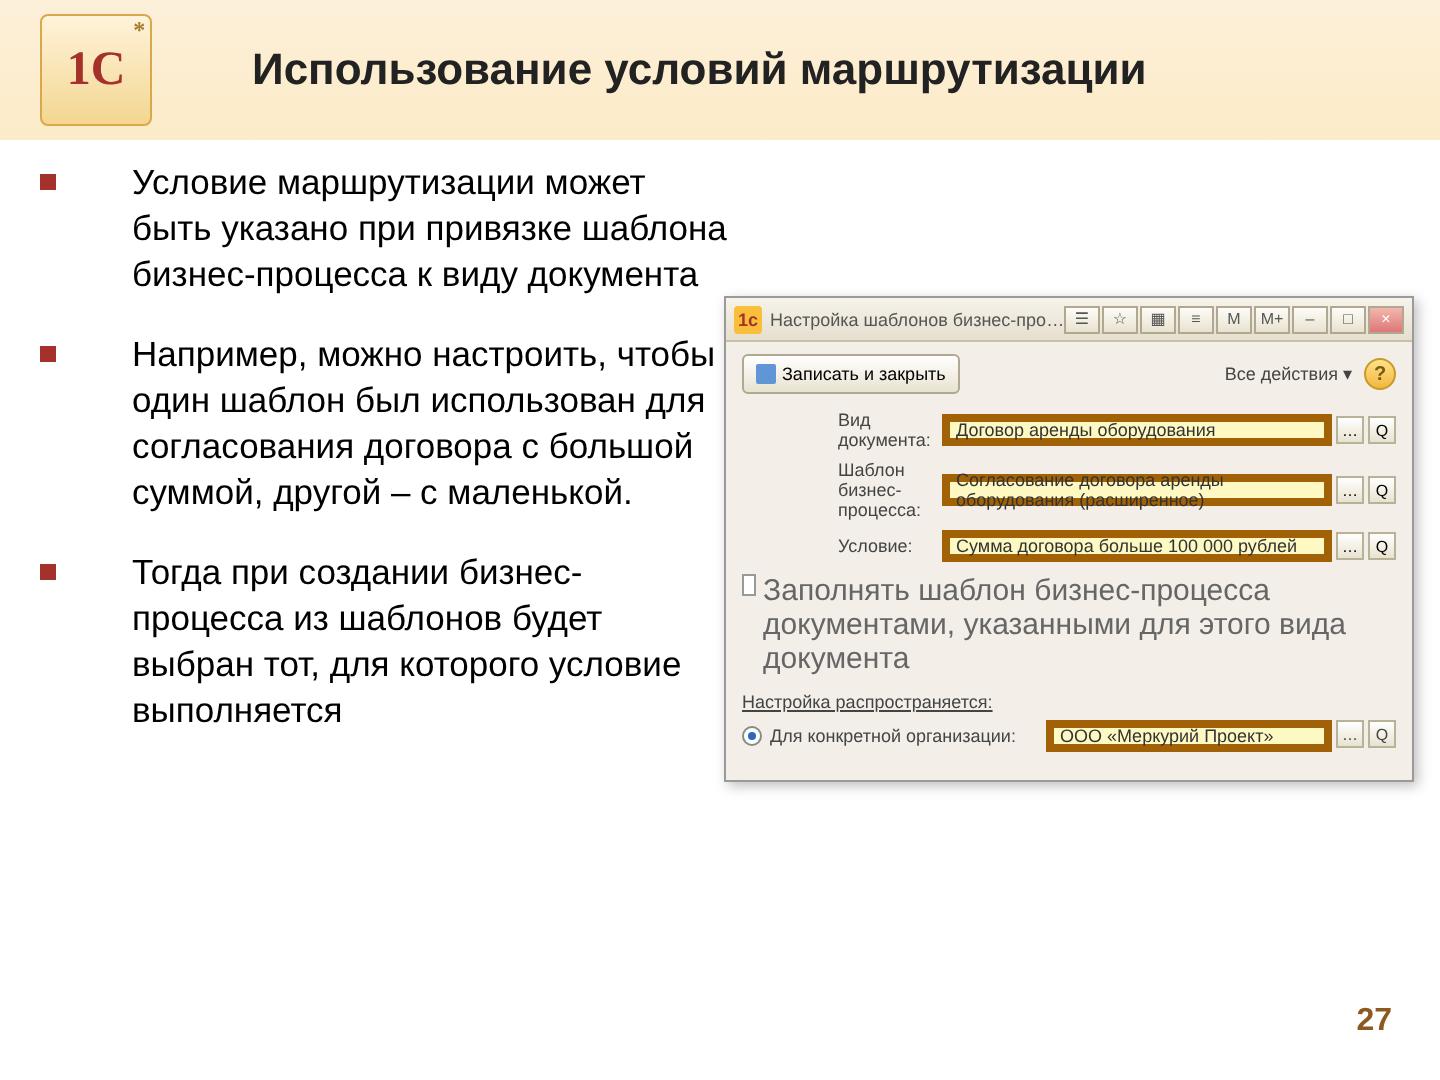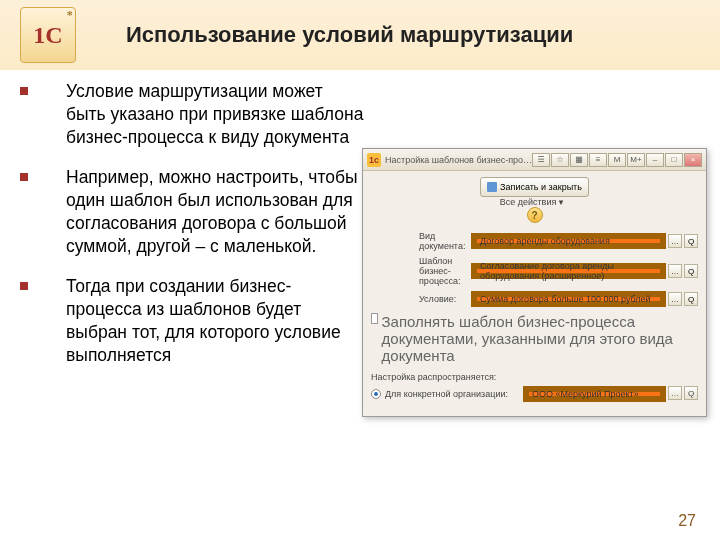--- a/index.html
+++ b/index.html
@@ -18,42 +18,42 @@
   .app-window { position:absolute; top:148px; right:13px; width:345px; border:1px solid #9a9a9a; background:#f3efe8; font-size:9.5px; box-shadow: 2px 2px 6px rgba(0,0,0,0.25); }
   .titlebar { height:22px; background:linear-gradient(#f7f3eb,#e6dfcf); display:flex; align-items:center; padding:0 4px; border-bottom:1px solid #c8c0a8; }
   .tb-icon { width:14px; height:14px; background:#f9bf3b; border-radius:2px; margin-right:4px; display:flex; align-items:center; justify-content:center; font-size:9px; color:#a5322a; font-weight:bold; }
   .tb-title { flex:1; color:#555; font-size:9px; white-space:nowrap; overflow:hidden; }
   .tb-btns { display:flex; gap:1px; }
   .tb-btn { width:18px; height:14px; border:1px solid #b0a890; background:linear-gradient(#fdfcf7,#e8e2d0); font-size:8px; display:flex; align-items:center; justify-content:center; color:#555; }
   .tb-close { background:linear-gradient(#f2b7ad,#d77); color:#fff; }
 
   .app-inner { padding:6px 8px 10px; }
   .app-heading { color:#2a6bb3; font-size:13px; font-weight:bold; margin-bottom:6px; }
-  .toolbar { display:flex; align-items:center; margin-bottom:8px;flex-direction:column; }
+  .toolbar { display:flex; align-items:center; margin-bottom:8px; }
   .btn-save { height:20px; padding:0 6px; background:linear-gradient(#fff,#e8e2d0); border:1px solid #b0a890; border-radius:3px; font-size:9px; display:flex; align-items:center; gap:3px; }
   .btn-save .disk { width:10px; height:10px; background:#6196d6; border-radius:1px; }
   .toolbar .spacer { flex:1; }
   .all-actions { font-size:9px; color:#444; margin-right:6px; }
   .help-btn { width:16px; height:16px; border-radius:50%; background:linear-gradient(#ffe28a,#f3b73d); border:1px solid #c79a2a; color:#7a5a10; font-weight:bold; font-size:10px; display:flex; align-items:center; justify-content:center; }
 
   .form-row { display:flex; align-items:center; margin-bottom:5px; }
   .form-label { width:100px; font-size:9px; color:#444;padding-left:48px; }
-  .form-field { flex:1; height:16px; border:6px solid #a16207; background:#f97316; display:flex; align-items:center; padding:0 3px; font-size:9px; color:#333; }
+  .form-field { flex:1; height:16px; border:4px solid #a16207; background:#fef9c3; display:flex; align-items:center; padding:0 3px; font-size:9px; color:#333; }
   .field-btn { width:14px; height:14px; border:1px solid #b8b298; background:linear-gradient(#fff,#e8e2cf); margin-left:2px; font-size:8px; display:flex; align-items:center; justify-content:center; }
 
   .checkbox-row { display:flex; align-items:flex-start; margin:6px 0 8px; font-size:15px; color:#666; }
   .cb { width:11px; height:11px; border:1px solid #999; margin-right:4px; background:#fff; }
 
-  .section-label { font-size:9px; color:#444; margin-bottom:4px; }
+  .section-label { font-size:9px; color:#444; margin-bottom:4px;text-decoration:underline; }
   .radio-row { display:flex; align-items:center; margin-bottom:4px; font-size:9px; color:#444; }
   .radio { width:10px; height:10px; border:1px solid #888; border-radius:50%; background:#fff; margin-right:4px; display:flex; align-items:center; justify-content:center; }
   .radio.checked::after { content:""; width:4px; height:4px; background:#2a6bb3; border-radius:50%; }
   .org-field-wrap { flex:1; display:flex; margin-left:4px;padding-left:11px; }
 
-  .footer { position:absolute; bottom:10px; right:24px; font-size:16px; font-weight:normal; color:#8a5a20;margin-top:37px; }
+  .footer { position:absolute; bottom:20px; right:24px; font-size:16px; font-weight:bold; color:#8a5a20;margin-top:37px; }
 </style>
 </head>
 <body>
 
 <div class="header">
   <div class="logo-box">
     <span class="logo-1c">1C</span>
   </div>
   <div class="title">Использование условий маршрутизации</div>
 </div>

